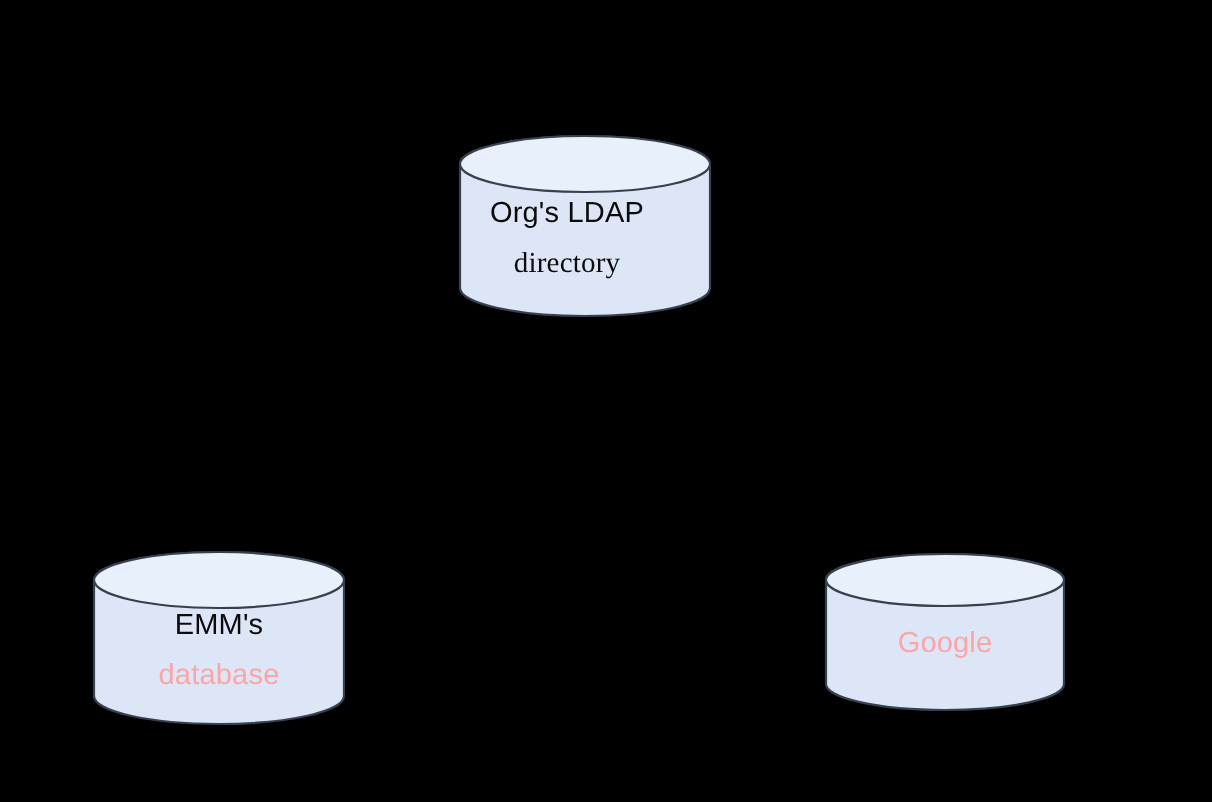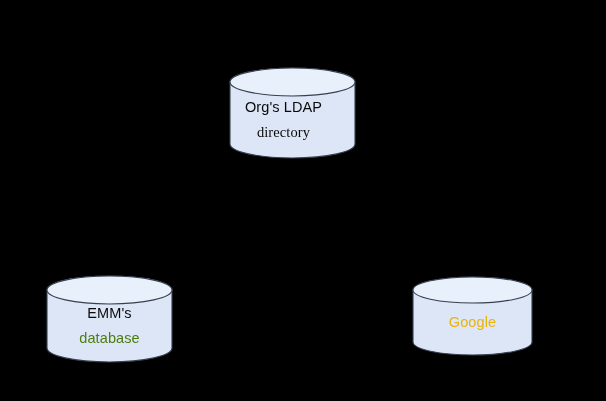--- a/index.html
+++ b/index.html
@@ -51,25 +51,25 @@
     <div class="db-label" id="label-ldap-1" style="color: rgb(11, 11, 11); top: 27px;">Org's LDAP</div>
     <div class="db-label" id="label-ldap-2" style="color: rgb(11, 11, 11); top: 52px; display: block; font-family: Liberation Serif, serif;">directory</div>
   </div>
 
   <div class="db-node" id="node-emm" style="left: 47px; top: 276px; width: 125px; height: 86px;">
     <svg id="svg-emm" width="125" height="86" viewBox="0 0 125 86">
         <path d="M 0,14 L 0,72 A 62.5,14 0 0 0 125,72 L 125,14 A 62.5,14 0 0 0 0,14 Z" fill="#dce6f7" stroke="#36404e" stroke-width="1.1"></path>
         <ellipse cx="62.5" cy="14" rx="62.5" ry="14" fill="#e8f0fb" stroke="#36404e" stroke-width="1.1"></ellipse>
       </svg>
     <div class="db-label" id="label-emm-1" style="color: rgb(11, 11, 11); top: 25px;">EMM's</div>
-    <div class="db-label" id="label-emm-2" style="color: #4d7c0f; top: 50px; display: block;">database</div>
+    <div class="db-label" id="label-emm-2" style="color: #fca5a5; top: 50px; display: block;">database</div>
   </div>
 
   <div class="db-node" id="node-google" style="left: 413px; top: 277px; width: 119px; height: 78px;">
     <svg id="svg-google" width="119" height="78" viewBox="0 0 119 78">
         <path d="M 0,13 L 0,65 A 59.5,13 0 0 0 119,65 L 119,13 A 59.5,13 0 0 0 0,13 Z" fill="#dce6f7" stroke="#36404e" stroke-width="1.1"></path>
         <ellipse cx="59.5" cy="13" rx="59.5" ry="13" fill="#e8f0fb" stroke="#36404e" stroke-width="1.1"></ellipse>
       </svg>
-    <div class="db-label" id="label-google-1" style="color: #eab308; top: 33px;">Google</div>
+    <div class="db-label" id="label-google-1" style="color: #fca5a5; top: 33px;">Google</div>
 
   </div>
 
 </div>
 
 </body></html>

